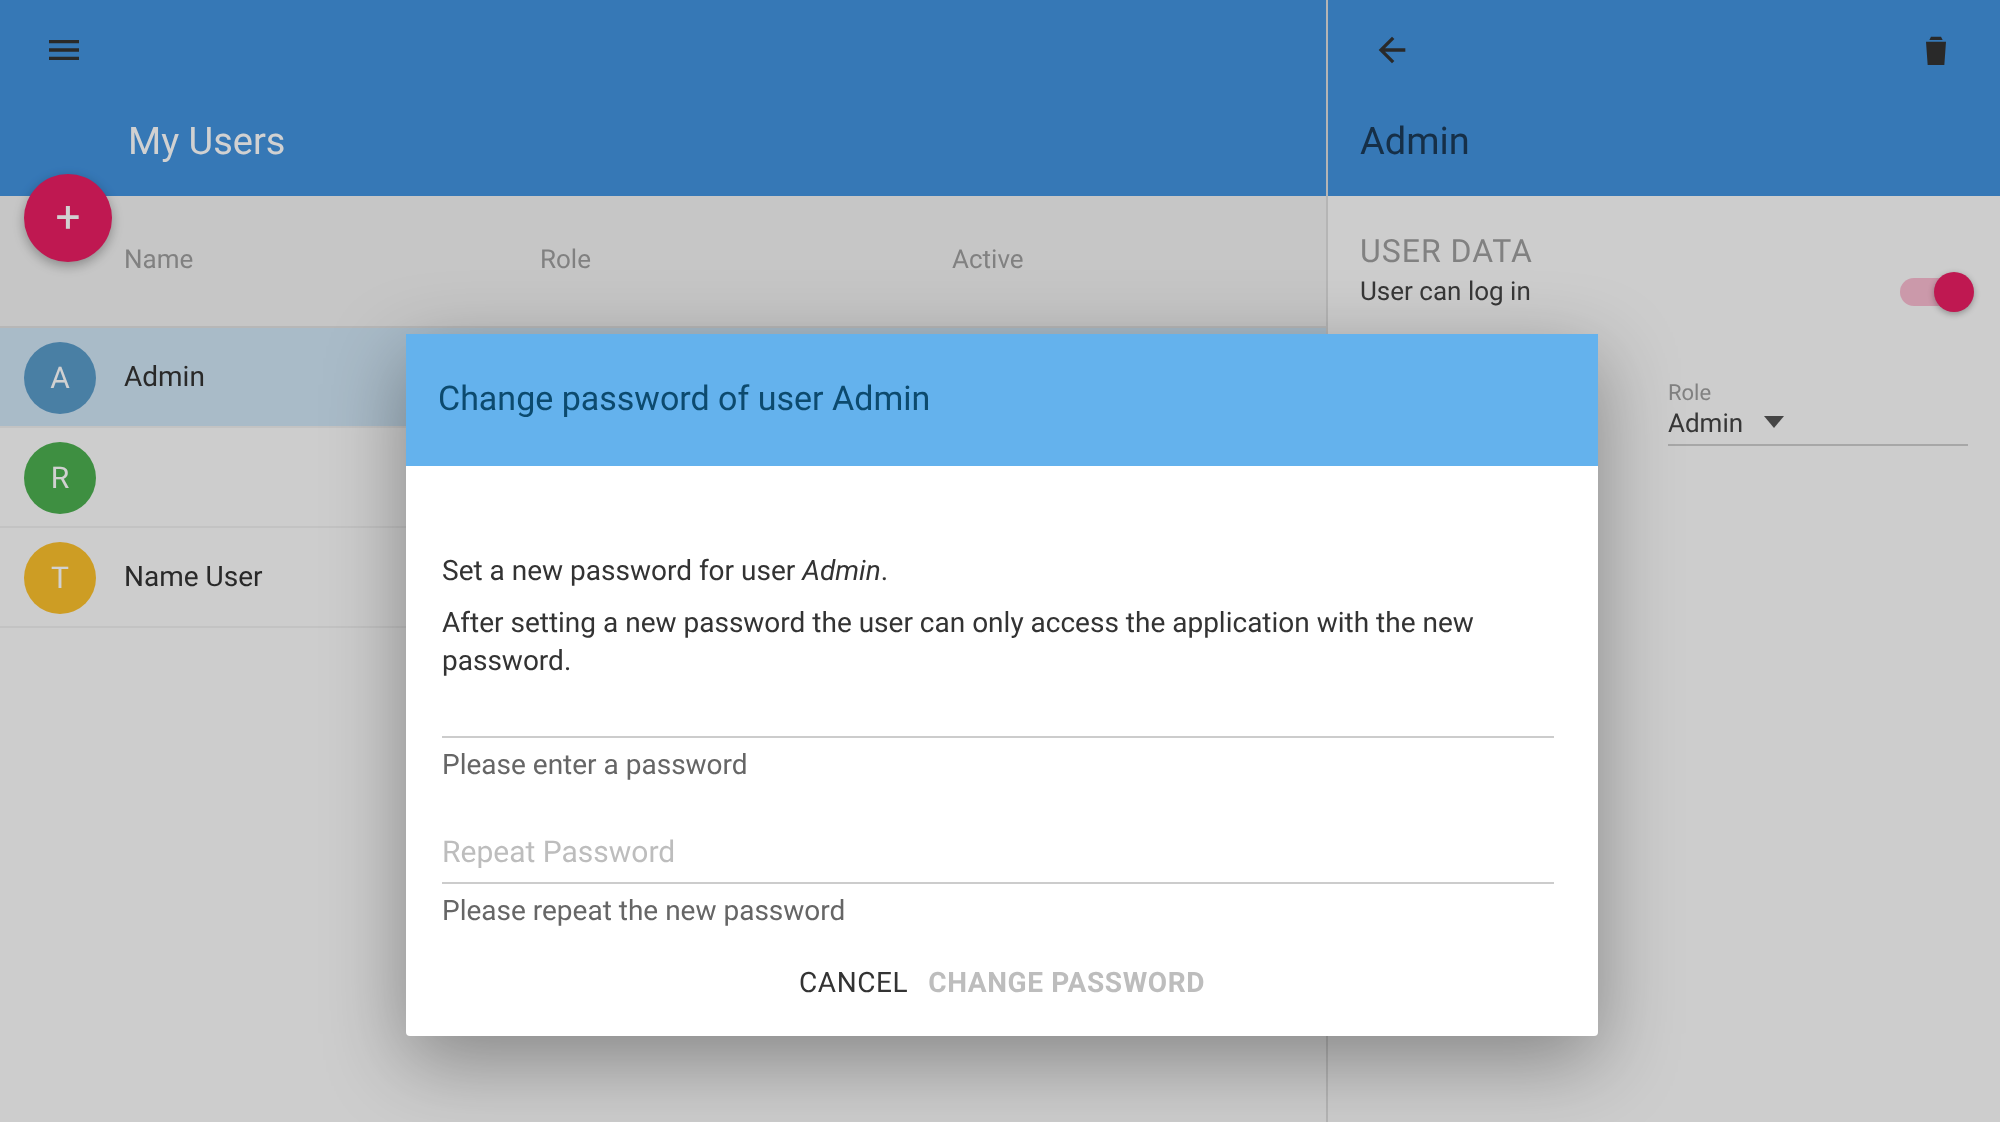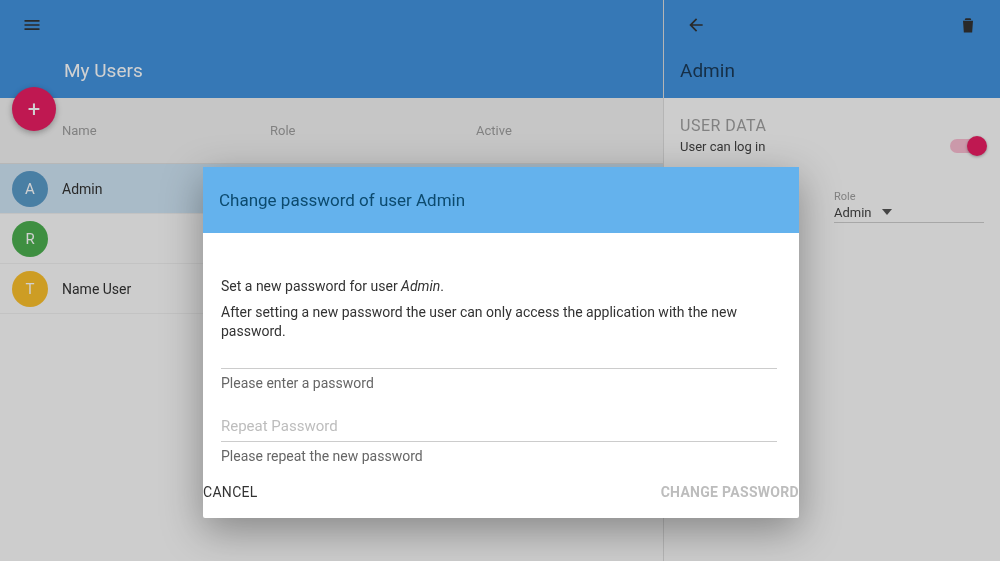--- a/index.html
+++ b/index.html
@@ -45,21 +45,21 @@
   .scrim { position: absolute; inset: 0; background: rgba(0,0,0,.18); z-index: 10; }
   .dialog { position: absolute; left: 203px; top: 167px; width: 596px; background: #fff; border-radius: 2px; box-shadow: 0 12px 40px rgba(0,0,0,.35); z-index: 11; }
   .dialog-header { height: 66px; background: #64B2ED; display: flex; align-items: center; padding: 0 16px; font-size: 17px; color: #0c4a6e; }
   .dialog-body { padding: 20px 22px 6px 18px; font-size: 14px; color: #333; margin-top: 24px; }
   .dialog-body p { margin-bottom: 6px; line-height: 1.4; }
   .dialog-body em { font-style: italic; }
   .field { margin-top: 26px; }
   .field .label { font-size: 15px; color: #bdbdbd; }
   .field .underline { height: 1px; background: #ccc; margin-top: 6px; }
   .field .hint { font-size: 14px; color: #666; margin-top: 6px; }
-  .dialog-actions { display: flex; justify-content: space-between; gap: 10px; padding: 14px 0 18px; font-size: 14px; letter-spacing: .3px; }
+  .dialog-actions { display: flex; justify-content: center; gap: 10px; padding: 14px 18px 18px; font-size: 14px; letter-spacing: .3px; }
   .btn-cancel { color: #333; cursor: pointer; }
   .btn-primary { color: #bdbdbd; cursor: default; font-weight: bold; }
 </style>
 </head>
 <body>
 
 <div class="app">
   <div class="left">
     <div class="toolbar">
       <div class="icon-btn">

